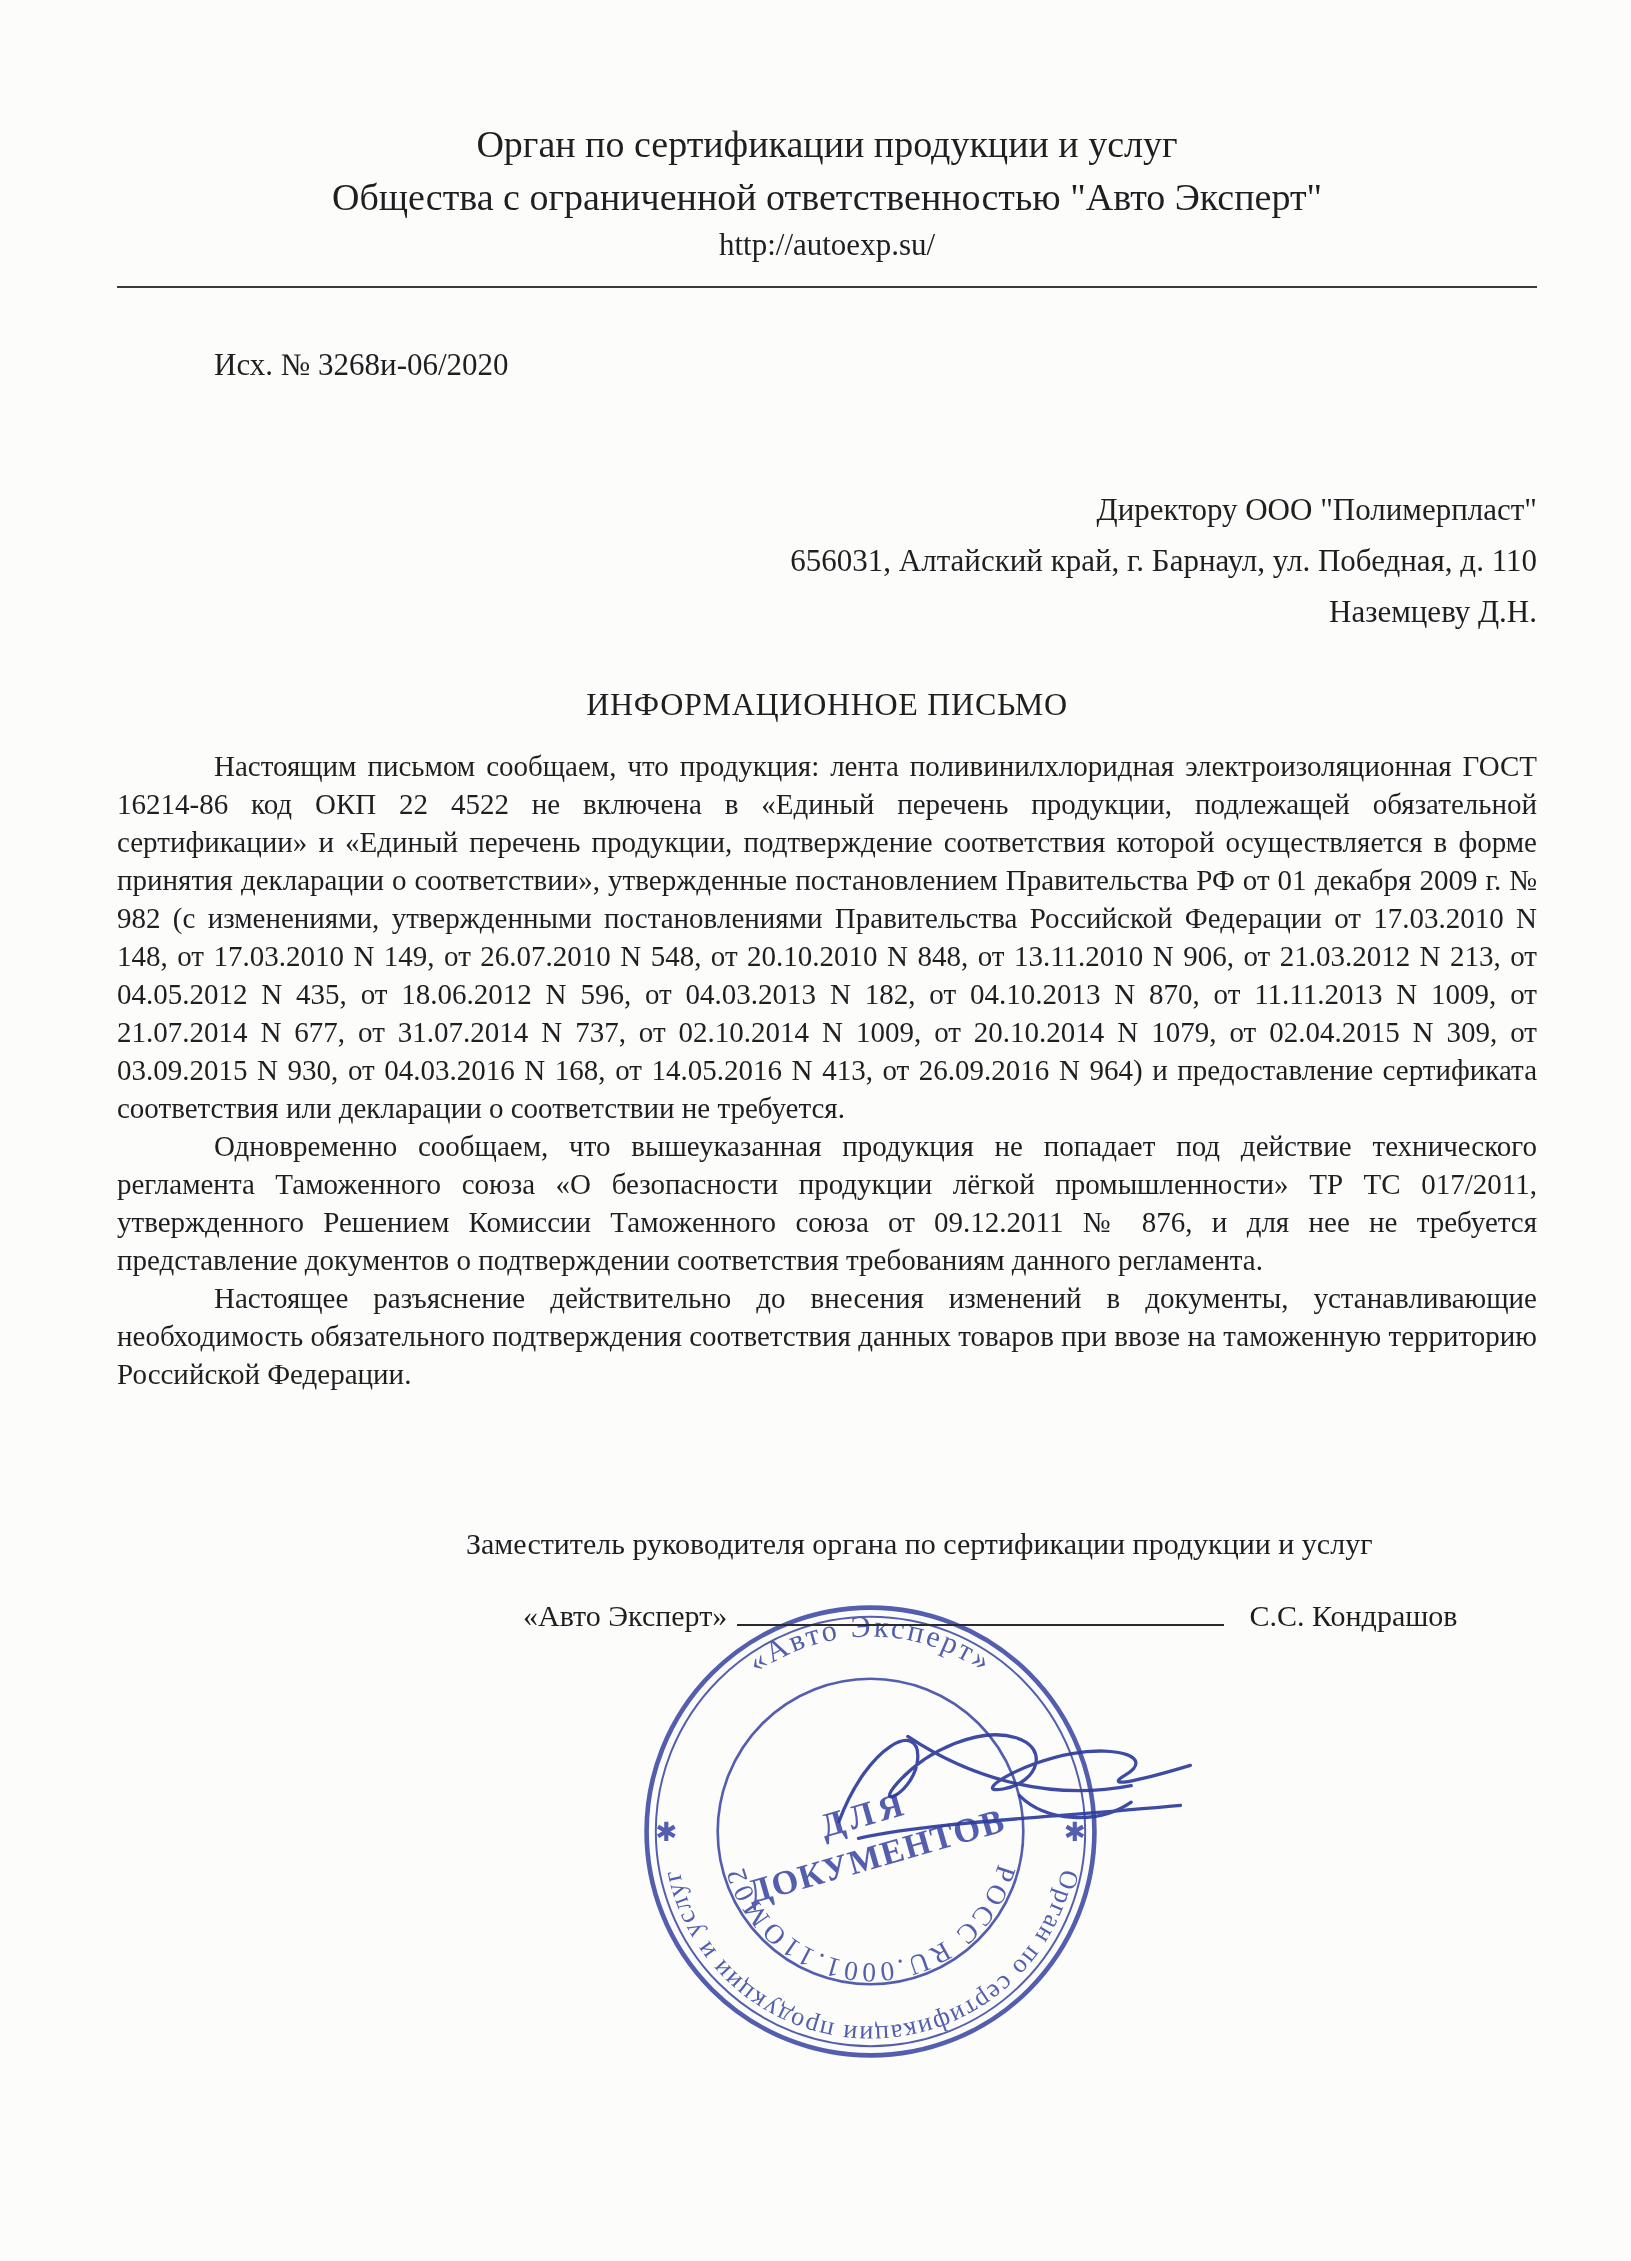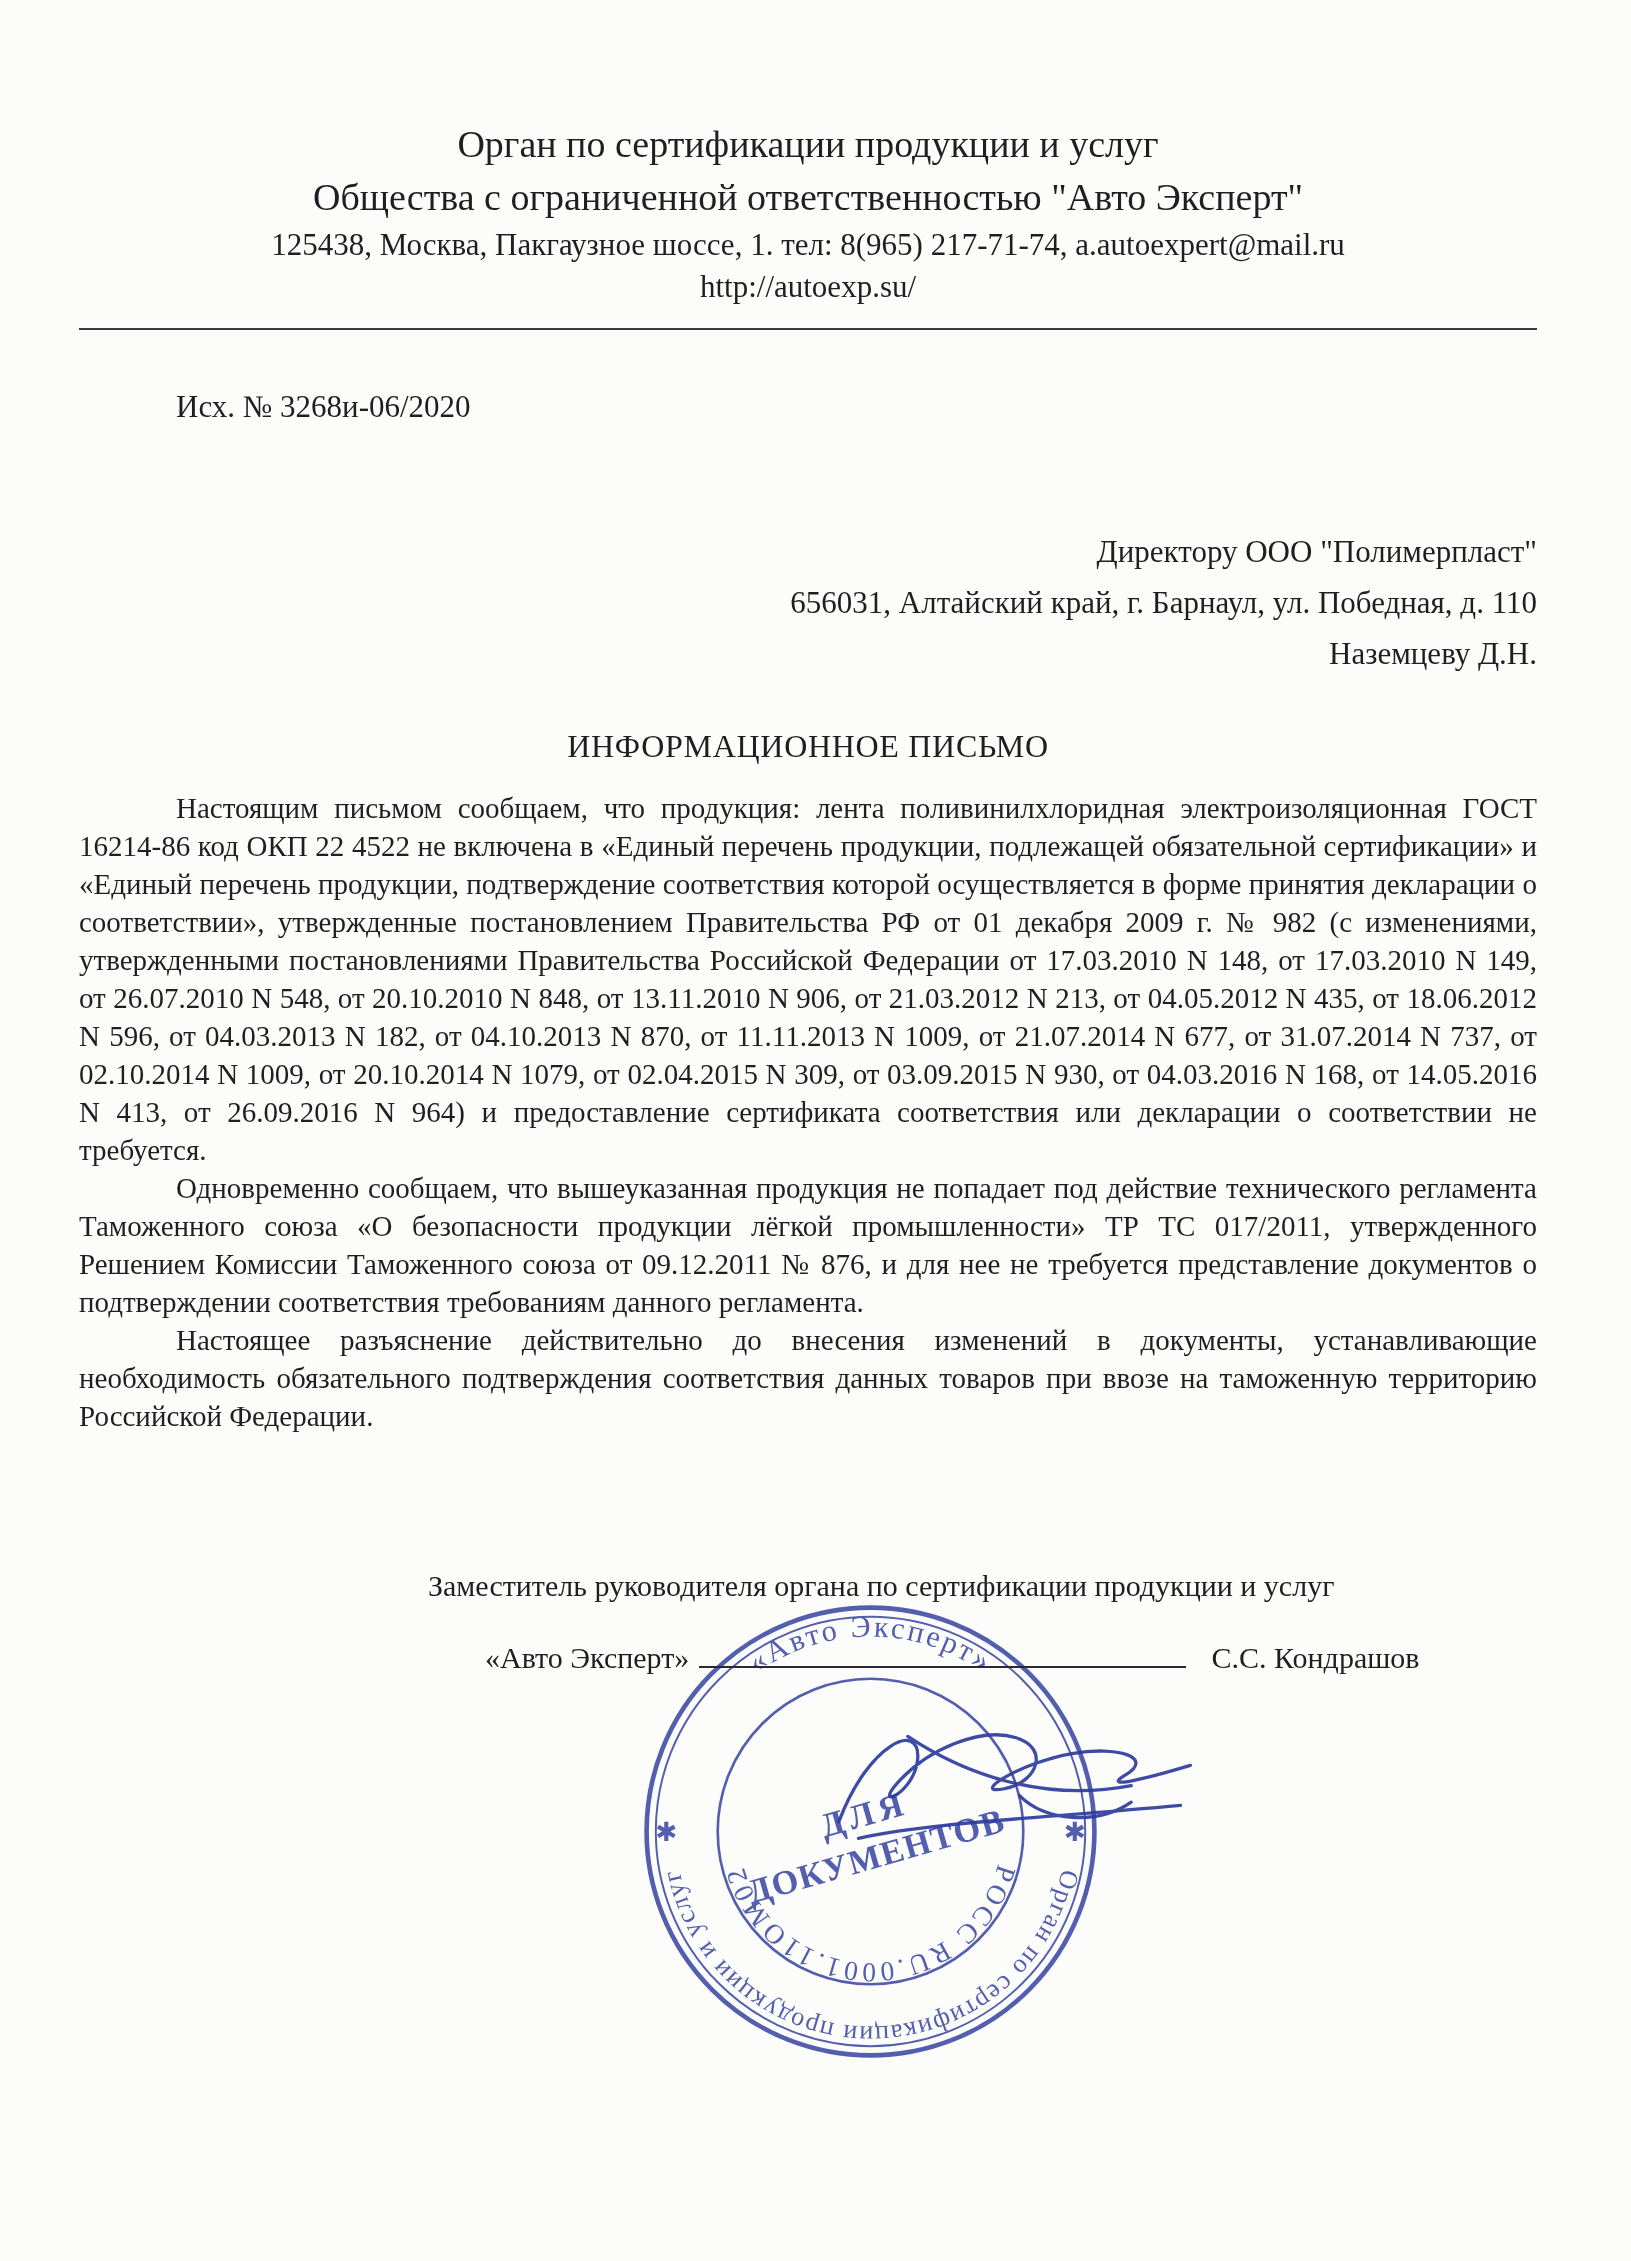--- a/index.html
+++ b/index.html
@@ -4,21 +4,21 @@
 <style>
   html, body { margin: 0; padding: 0; background: #ffffff; }
   .page {
     position: relative;
     width: 1632px;
     height: 2261px;
     background: #fcfcfa;
     font-family: "Liberation Serif", "DejaVu Serif", serif;
     color: #1f1f22;
     box-sizing: border-box;
-    padding: 118px 95px 0 79px;
+    padding: 118px 95px 0 117px;
     overflow: hidden;
   }
   .letterhead { text-align: center; }
   .lh-title { font-size: 38px; line-height: 53px; }
   .lh-contact { font-size: 31px; line-height: 42px; }
   .rule {
     border: none;
     border-top: 2px solid #3a3a3e;
     margin: 20px 0 0 0;
     width: 100%;
@@ -68,21 +68,20 @@
   .stamp-text { font-family: "Liberation Serif", "DejaVu Serif", serif; }
 </style>
 </head>
 <body>
 
 <div class="page">
 
   <header class="letterhead">
     <div class="lh-title">Орган по сертификации продукции и услуг</div>
     <div class="lh-title">Общества с ограниченной ответственностью "Авто Эксперт"</div>
-    <div class="lh-contact">125438, Москва, Пакгаузное шоссе, 1. тел: 8(965) 217-71-74, a.autoexpert@mail.ru</div>
     <div class="lh-contact">http://autoexp.su/</div>
   </header>
 
   <hr class="rule">
 
   <div class="ref">
     <div>Исх. № 3268и-06/2020</div>
   </div>
 
   <div class="recipient">

